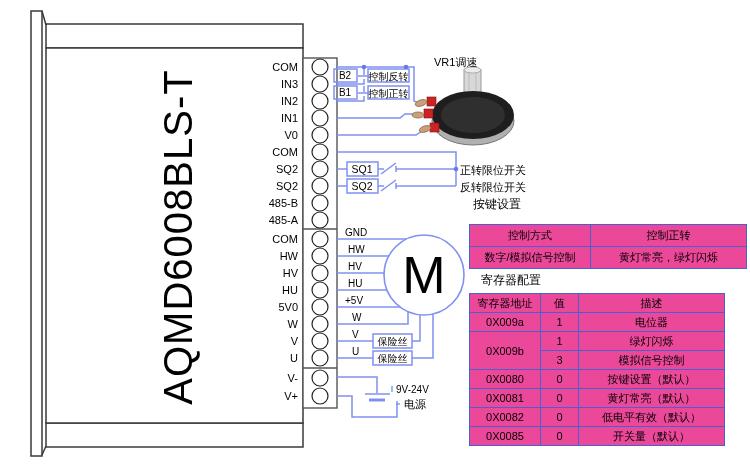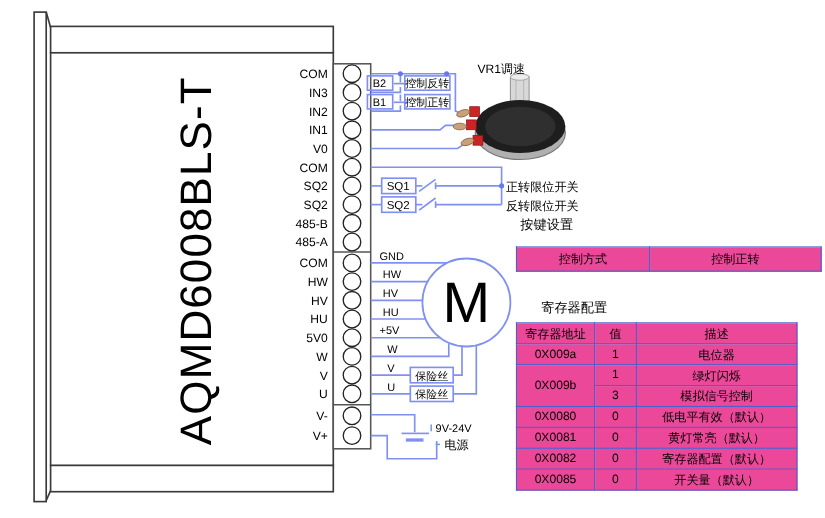--- a/index.html
+++ b/index.html
@@ -213,24 +213,28 @@
   <table class="blue" id="keyTable">
     <colgroup>
         <col class="c1">
         <col class="c2">
       </colgroup>
     <tbody>
         <tr>
       <th>控制方式</th>
       <th>控制正转</th>
     </tr>
+    <tr>
+      <td>数字/模拟信号控制</td>
+      <td>黄灯常亮，绿灯闪烁</td>
+    </tr>
   </tbody>
     </table>
 
-  <div class="tbl-title" style="left:492px;top:272px;">寄存器配置</div>
+  <div class="tbl-title" style="left:481px;top:272px;">寄存器配置</div>
 
   <table class="blue" id="regTable">
     <colgroup>
         <col class="r1">
         <col class="r2">
         <col class="r3">
       </colgroup>
     <tbody>
         <tr>
       <th>寄存器地址</th>
@@ -247,31 +251,31 @@
       <td>1</td>
       <td>绿灯闪烁</td>
     </tr>
     <tr>
       <td>3</td>
       <td>模拟信号控制</td>
     </tr>
     <tr>
       <td>0X0080</td>
       <td>0</td>
+      <td>按键设置（默认）</td>
+    </tr>
+    <tr>
+      <td>0X0081</td>
+      <td>0</td>
+      <td>黄灯常亮（默认）</td>
+    </tr>
+    <tr>
+      <td>0X0082</td>
+      <td>0</td>
       <td>低电平有效（默认）</td>
-    </tr>
-    <tr>
-      <td>0X0081</td>
-      <td>0</td>
-      <td>黄灯常亮（默认）</td>
-    </tr>
-    <tr>
-      <td>0X0082</td>
-      <td>0</td>
-      <td>寄存器配置（默认）</td>
     </tr>
     <tr>
       <td>0X0085</td>
       <td>0</td>
       <td>开关量（默认）</td>
     </tr>
   </tbody>
     </table>
 
 </div>

